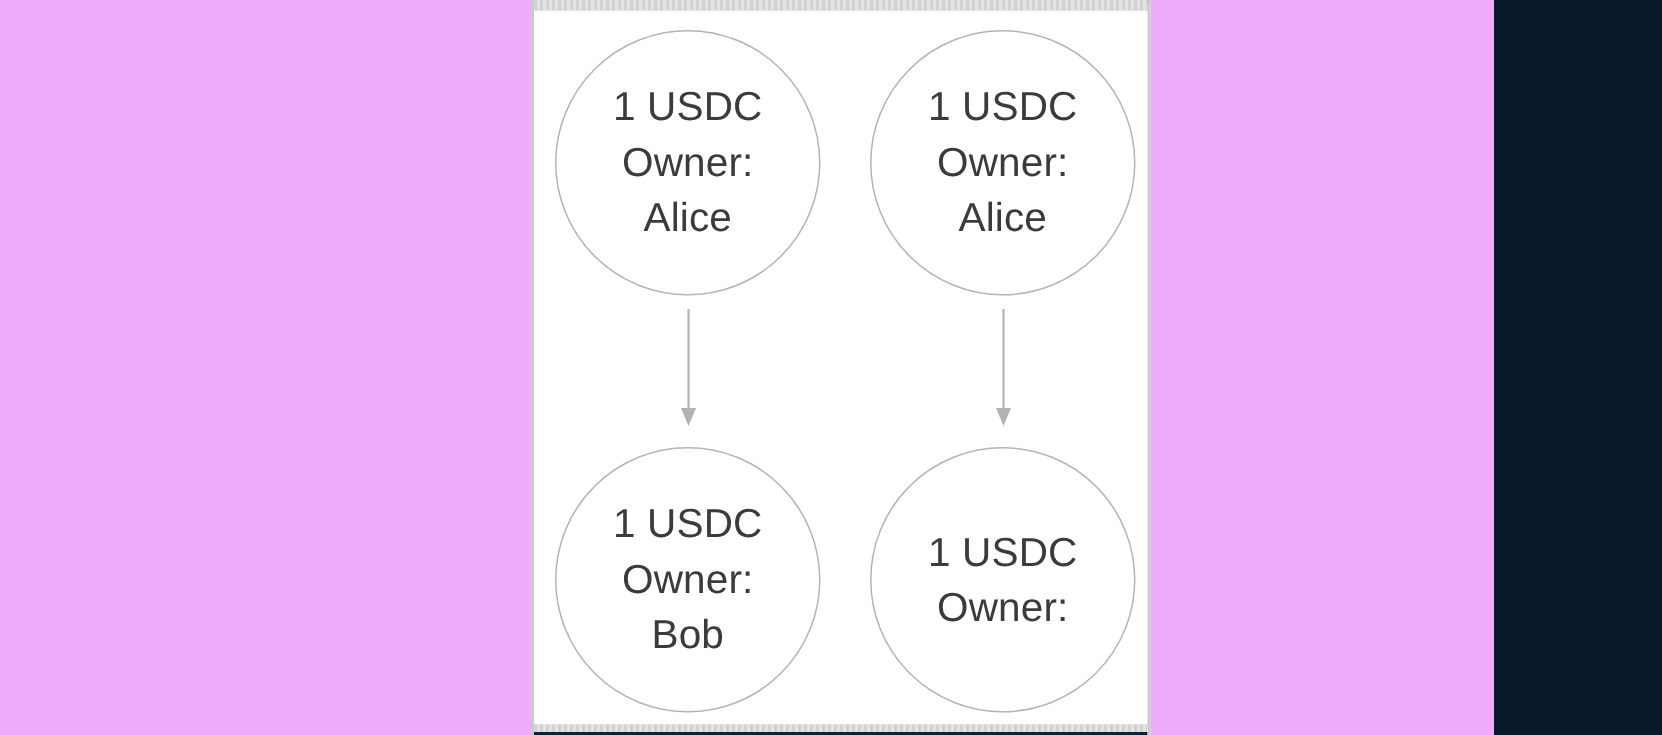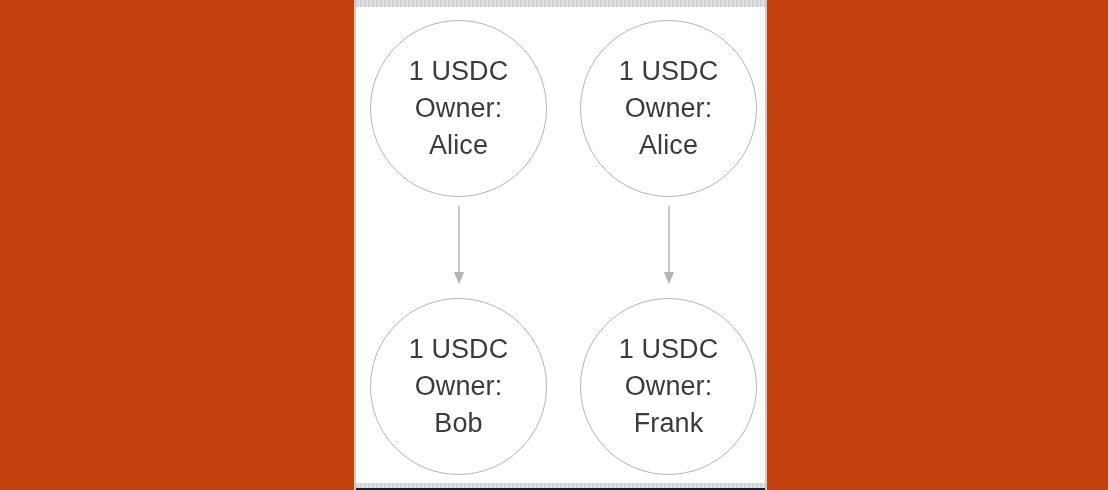--- a/index.html
+++ b/index.html
@@ -9,23 +9,23 @@
   body {
     width: 1108px;
     height: 490px;
     background: #07182a;
     font-family: "Liberation Sans", sans-serif;
     overflow: hidden;
   }
 
   #stage {
     position: relative;
-    width: 1108px;
+    width: 996px;
     height: 490px;
-    background: #c2410c;
+    background: #f0abfc;
   }
 
   
   #panel {
     position: absolute;
     left: 354px;
     top: 0px;
     width: 413px;
     height: 490px;
     background: #ffffff;
@@ -137,21 +137,20 @@
 
     <div class="node" id="node-bottom-left">
       <div class="node-line">1 USDC</div>
       <div class="node-line">Owner:</div>
       <div class="node-line">Bob</div>
     </div>
 
     <div class="node" id="node-bottom-right">
       <div class="node-line">1 USDC</div>
       <div class="node-line">Owner:</div>
-      <div class="node-line">Frank</div>
     </div>
 
     <div class="panel-strip bottom"></div>
     <div class="panel-darkcap bottom"></div>
 
   </div>
 
 </div>
 
 </body></html>

